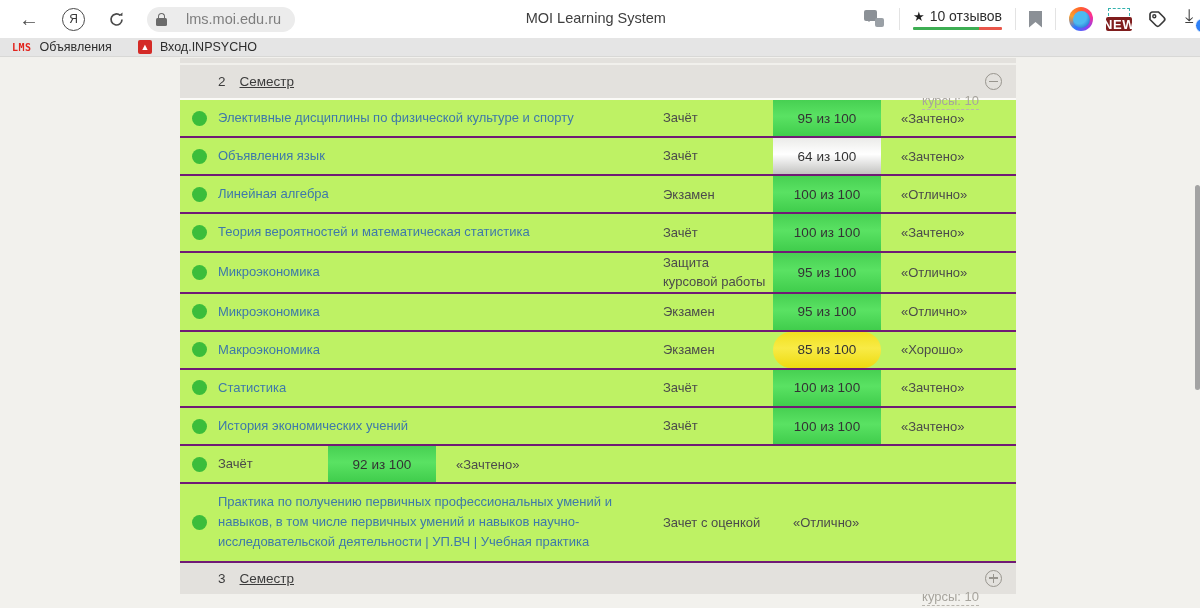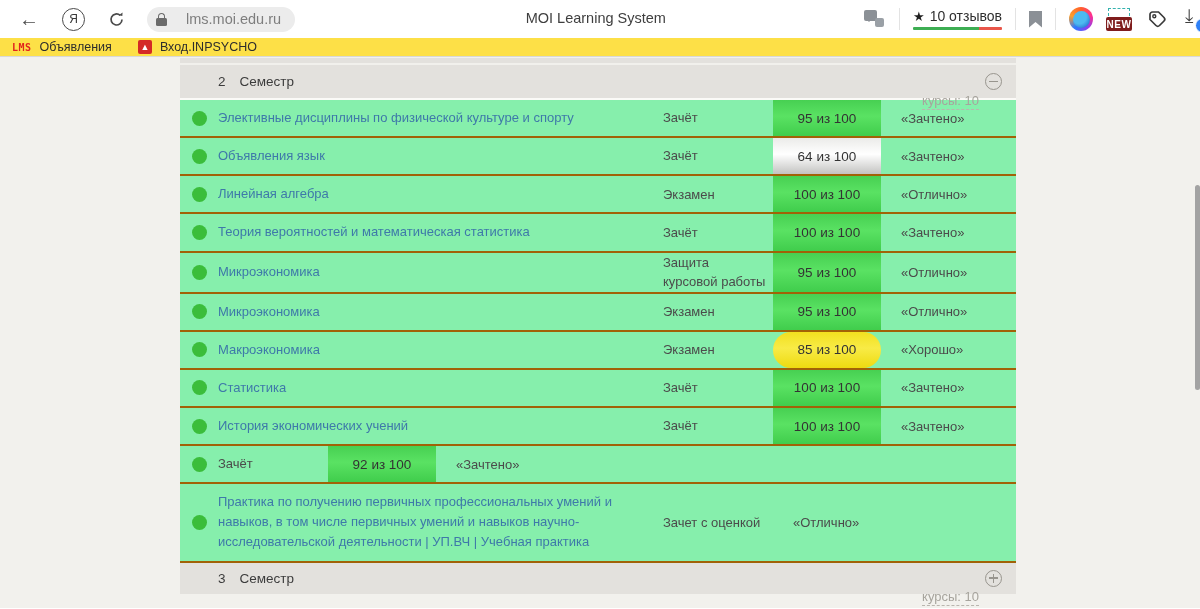--- a/index.html
+++ b/index.html
@@ -53,61 +53,61 @@
   .ext-circle { width:24px; height:24px; border-radius:50%;
     background:conic-gradient(#ff5f2a,#ff2f92,#8a3ff0,#2a7bff,#ff9e2a,#ff5f2a);
     display:flex; align-items:center; justify-content:center; }
   .ext-circle .inner { width:17px; height:17px; border-radius:50%;
     background:radial-gradient(circle at 38% 35%, #4db9f0 0 45%, #1257c8 100%); }
 
   .new-icon { width:26px; height:24px; position:relative; }
   .new-icon .dashes { position:absolute; top:1px; left:2px; right:2px; height:8px;
     border:1.6px dashed #35b2ae; border-bottom:none; }
   .new-icon .label { position:absolute; bottom:0; left:0; right:0; height:14px;
-    background:#7f1d1d; border-radius:2px; color:#fff; font-size:10px; font-weight:bold;
+    background:#7f1d1d; border-radius:2px; color:#fff; font-size:13px; font-weight:bold;
     display:flex; align-items:center; justify-content:center; letter-spacing:.5px; }
 
   .tag-icon svg { display:block; }
   .download-wrap { position:relative; width:26px; height:28px; margin-right:-8px; }
   .download-arrow { font-size:19px; color:#3f3f3f; position:absolute; left:3px; top:0; }
   .dl-badge { position:absolute; right:-2px; bottom:0; width:15px; height:15px;
     border-radius:50%; background:#2f81f7; color:#fff; font-size:9.5px;
     display:flex; align-items:center; justify-content:center; border:1.5px solid #fff; }
 
   
-  .bookmarks { height:19px; background:#fde047; border-bottom:1px solid #d8d8d6;
+  .bookmarks { height:19px; background:#e5e5e5; border-bottom:1px solid #d8d8d6;
     display:flex; align-items:center; gap:26px; padding-left:12px; }
   .bm-item { display:flex; align-items:center; gap:8px; }
   .bm-label { font-size:12.5px; color:#2d2d2d; }
   .lms-logo { color:#e2241d; font-weight:bold; font-size:10px; letter-spacing:.5px;
     font-family:"DejaVu Sans Mono", monospace; }
   .inp-logo { width:14px; height:14px; background:#d42a26; border-radius:2px;
     color:#fff; font-size:9px; display:flex; align-items:center; justify-content:center; }
 
   
   .page { position:relative; height:551px; background:#f2f1ed; overflow:hidden; }
   .grades-table { position:absolute; left:180px; top:1px; width:836px; }
 
   .sem-band { height:42px; display:flex; align-items:center;
     background:linear-gradient(180deg,#e3e1dd 0px,#e3e1dd 5px,#f1f0ec 5px,#f1f0ec 7px,#e3e1dd 7px);
     padding:7px 14px 0 38px; border-bottom:2px solid #fbfaf7; }
   .sem-band.footer { height:31px; background:#e3e1dd; padding-top:0; border-bottom:none; }
   .sem-num { font-size:13.5px; color:#3c3c3c; margin-right:14px; }
-  .sem-label { font-size:13.5px; color:#3c3c3c; }
+  .sem-label { font-size:13.5px; color:#3c3c3c;text-decoration:underline; }
   .sem-right { margin-left:auto; display:flex; align-items:center; gap:6px; }
   .courses-count { font-size:13px; color:#a7a49d; border-bottom:1px dashed #b9b6af;
     padding-bottom:1px;margin-top:39px; }
   .circle-btn { width:17px; height:17px; border:1.6px solid #98958e; border-radius:50%;
     position:relative; }
   .circle-btn:before, .circle-btn.plus:after { content:""; position:absolute; background:#98958e; }
   .circle-btn:before { left:3px; right:3px; top:50%; height:1.6px; margin-top:-0.8px; }
   .circle-btn.plus:after { top:3px; bottom:3px; left:50%; width:1.6px; margin-left:-0.8px; }
 
-  .course-row { display:flex; align-items:center; background:#86efac;
-    border-bottom:2px solid #a16207; min-height:38px; }
+  .course-row { display:flex; align-items:center; background:#bef264;
+    border-bottom:2px solid #701a75; min-height:38px; }
   .cell-dot { width:38px; flex:none; display:flex; justify-content:center; }
   .status-dot { width:15px; height:15px; border-radius:50%; background:#3bbd3b; }
   .cell-name { width:445px; flex:none; padding:8px 14px 8px 0;
     font-size:13px; line-height:1.55; color:#3e79a9; cursor:pointer; }
   .cell-type { width:110px; flex:none; font-size:13px; line-height:1.5;
     color:#4b4b4b; padding-right:6px; }
   .cell-score { width:108px; flex:none; align-self:stretch;
     display:flex; align-items:center; justify-content:center;
     font-size:13.5px; font-weight:normal; color:#333; }
   .badge-green  { background:linear-gradient(180deg,#47d052 0%,#5ae263 45%,#40cd4c 100%); }

